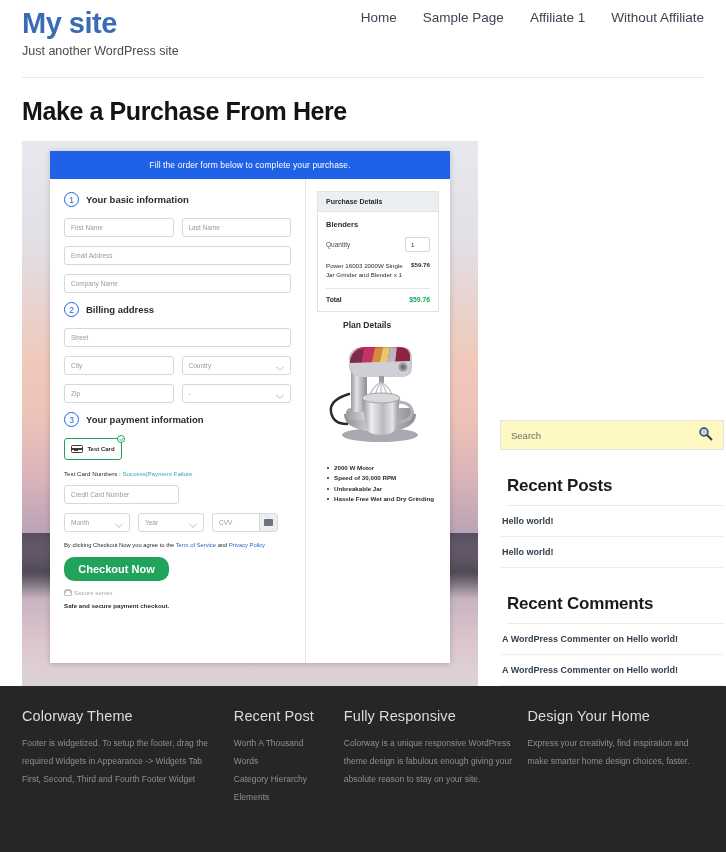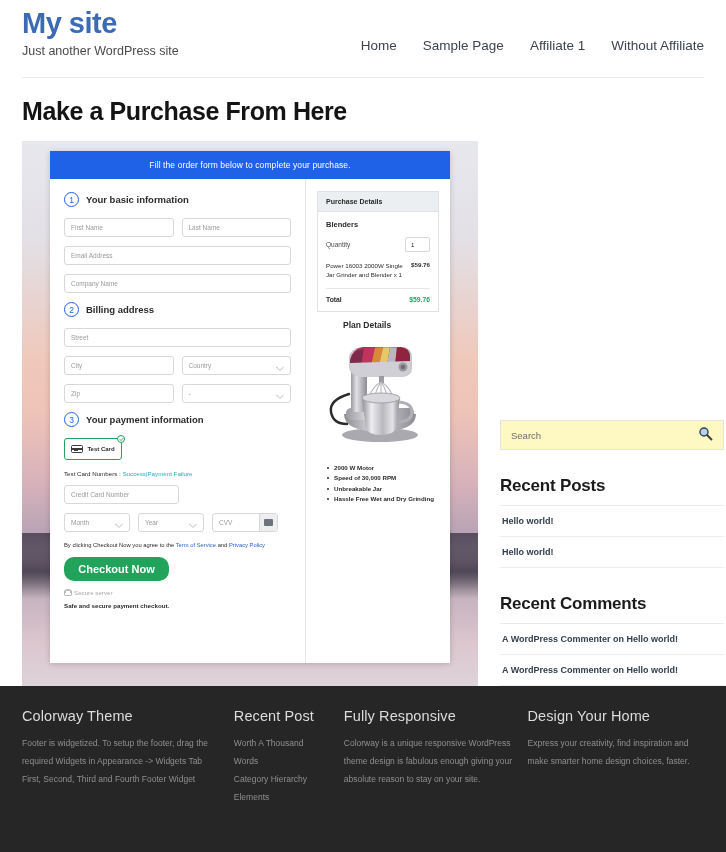--- a/index.html
+++ b/index.html
@@ -30,21 +30,21 @@
   .site-tagline {
     font-size: 12.5px;
     color: #4a4a4a;
     margin-top: 4px;
   }
   .main-nav {
     margin-left: auto;
     display: flex;
     align-items: flex-start;
     gap: 26px;
-    padding-top: 38px;
+    padding-top: 10px;
   }
   .nav-link {
     font-size: 13.5px;
     color: #3d4450;
     text-decoration: none;
     white-space: nowrap;
     cursor: pointer;
   }
   .header-rule {
     margin: 0 22px;
@@ -344,20 +344,21 @@
   }
   .search-input::placeholder { color: #6d6d6d; }
   .widget-title {
     font-size: 17px;
     font-weight: bold;
     color: #1b1b1b;
     letter-spacing: -0.2px;
     padding-bottom: 9px;
     border-bottom: 1px solid #eaeaea;
     margin-bottom: 0;
+    margin-left: 7px;
   }
   .widget-list { list-style: none; }
   .widget-list li {
     font-size: 9px;
     color: #33404d;
     padding: 10px 0 10px 2px;
     border-bottom: 1px solid #eeeeee;
     cursor: pointer;
     font-weight: 600;
   }

